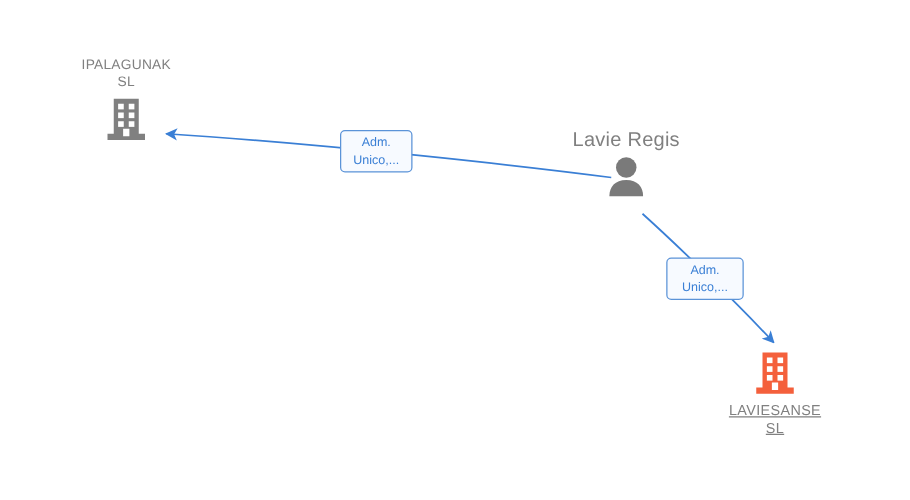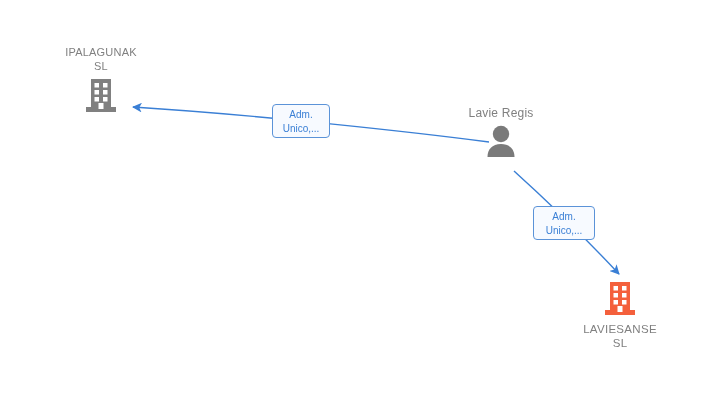--- a/index.html
+++ b/index.html
@@ -35,40 +35,41 @@
   .node-label {
     color: #808080;
     font-size: 11px;
     line-height: 14px;
     letter-spacing: 0.2px;
     white-space: pre-line;
   }
   .node-label.strong {
     font-size: 11.5px;
     letter-spacing: 0.3px;
+    text-decoration: underline;
   }
   .node-icon {
     display: block;
     margin: 0 auto;
   }
 
   #node-ipalagunak {
     left: 31px;
     top: 45px;
   }
   #node-ipalagunak .node-label {
     margin-bottom: 5px;
   }
   #node-lavie-regis {
     left: 431px;
     top: 106px;
   }
   #node-lavie-regis .node-label {
     margin-bottom: 4px;
-    font-size: 12px;
+    font-size: 16px;
   }
   #node-laviesanse {
     left: 550px;
     top: 281px;
   }
   #node-laviesanse .node-label {
     margin-top: 5px;
   }
 
   

